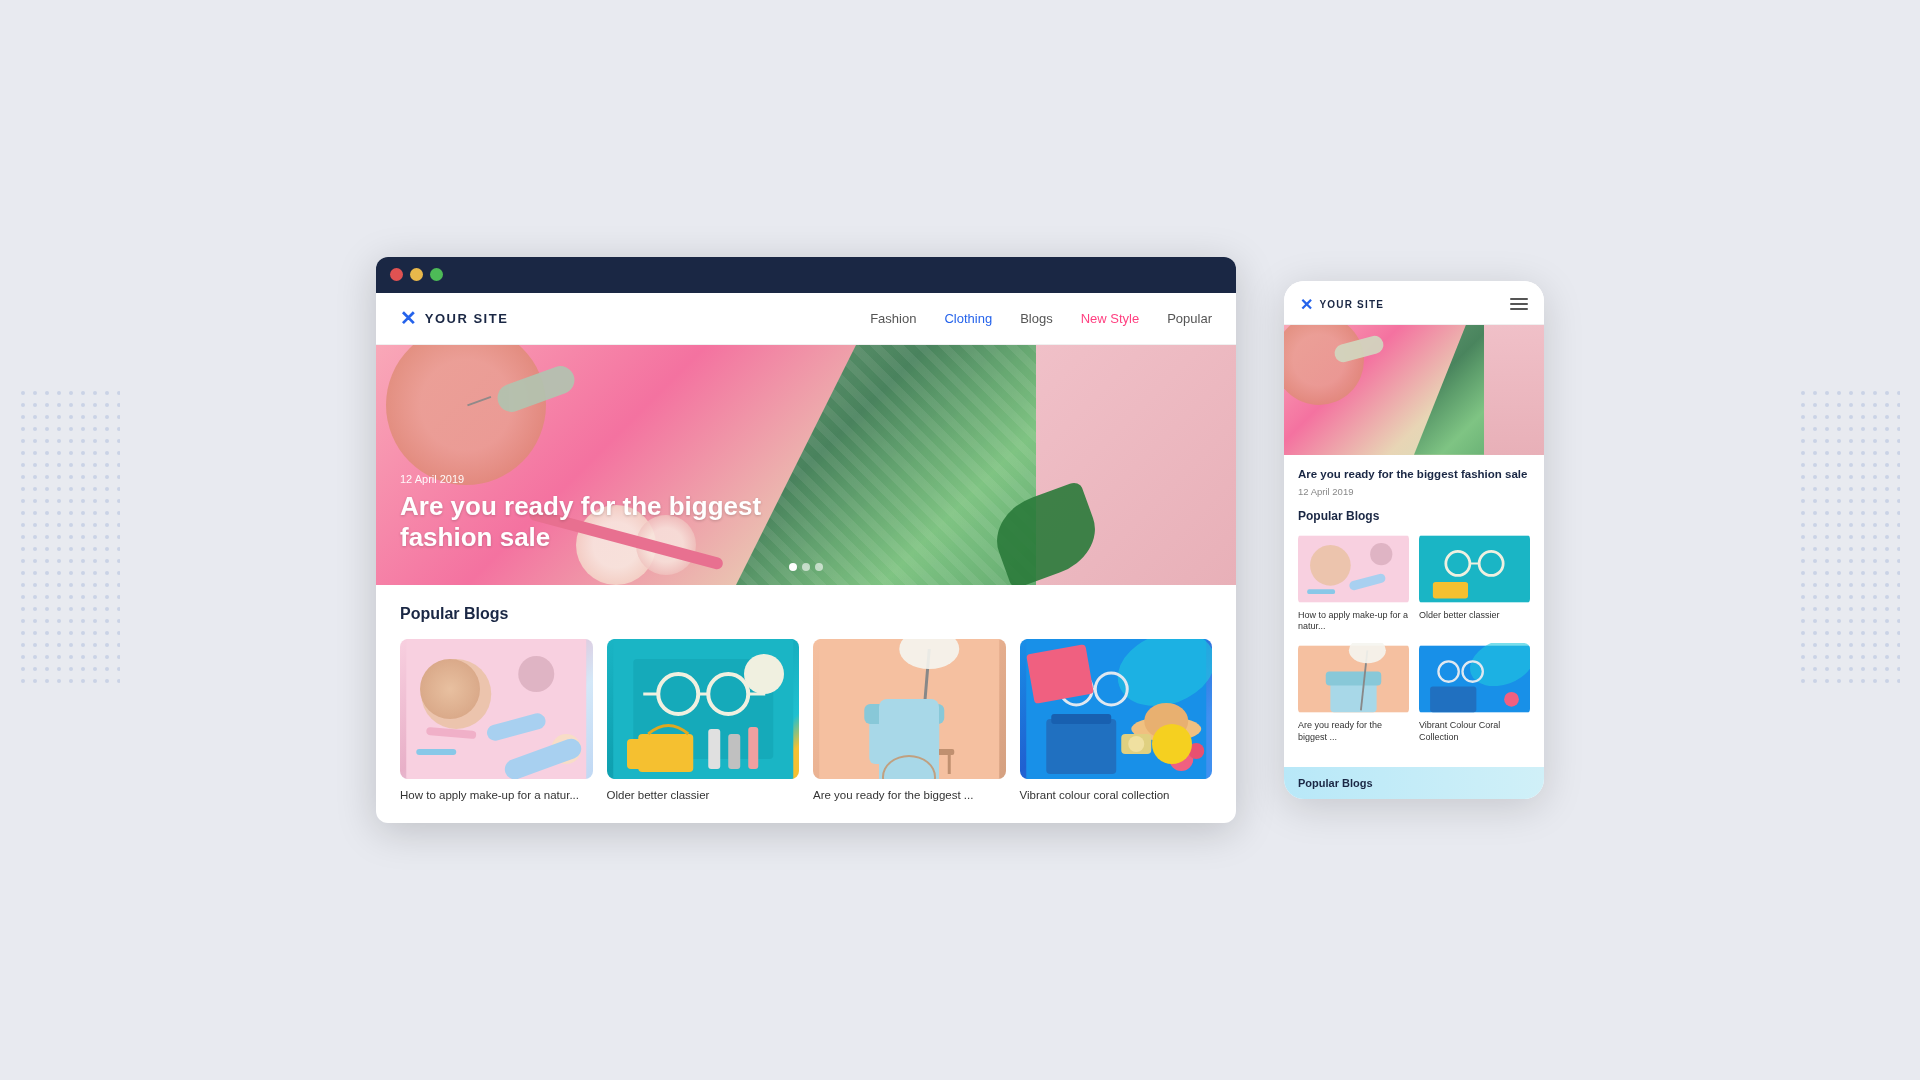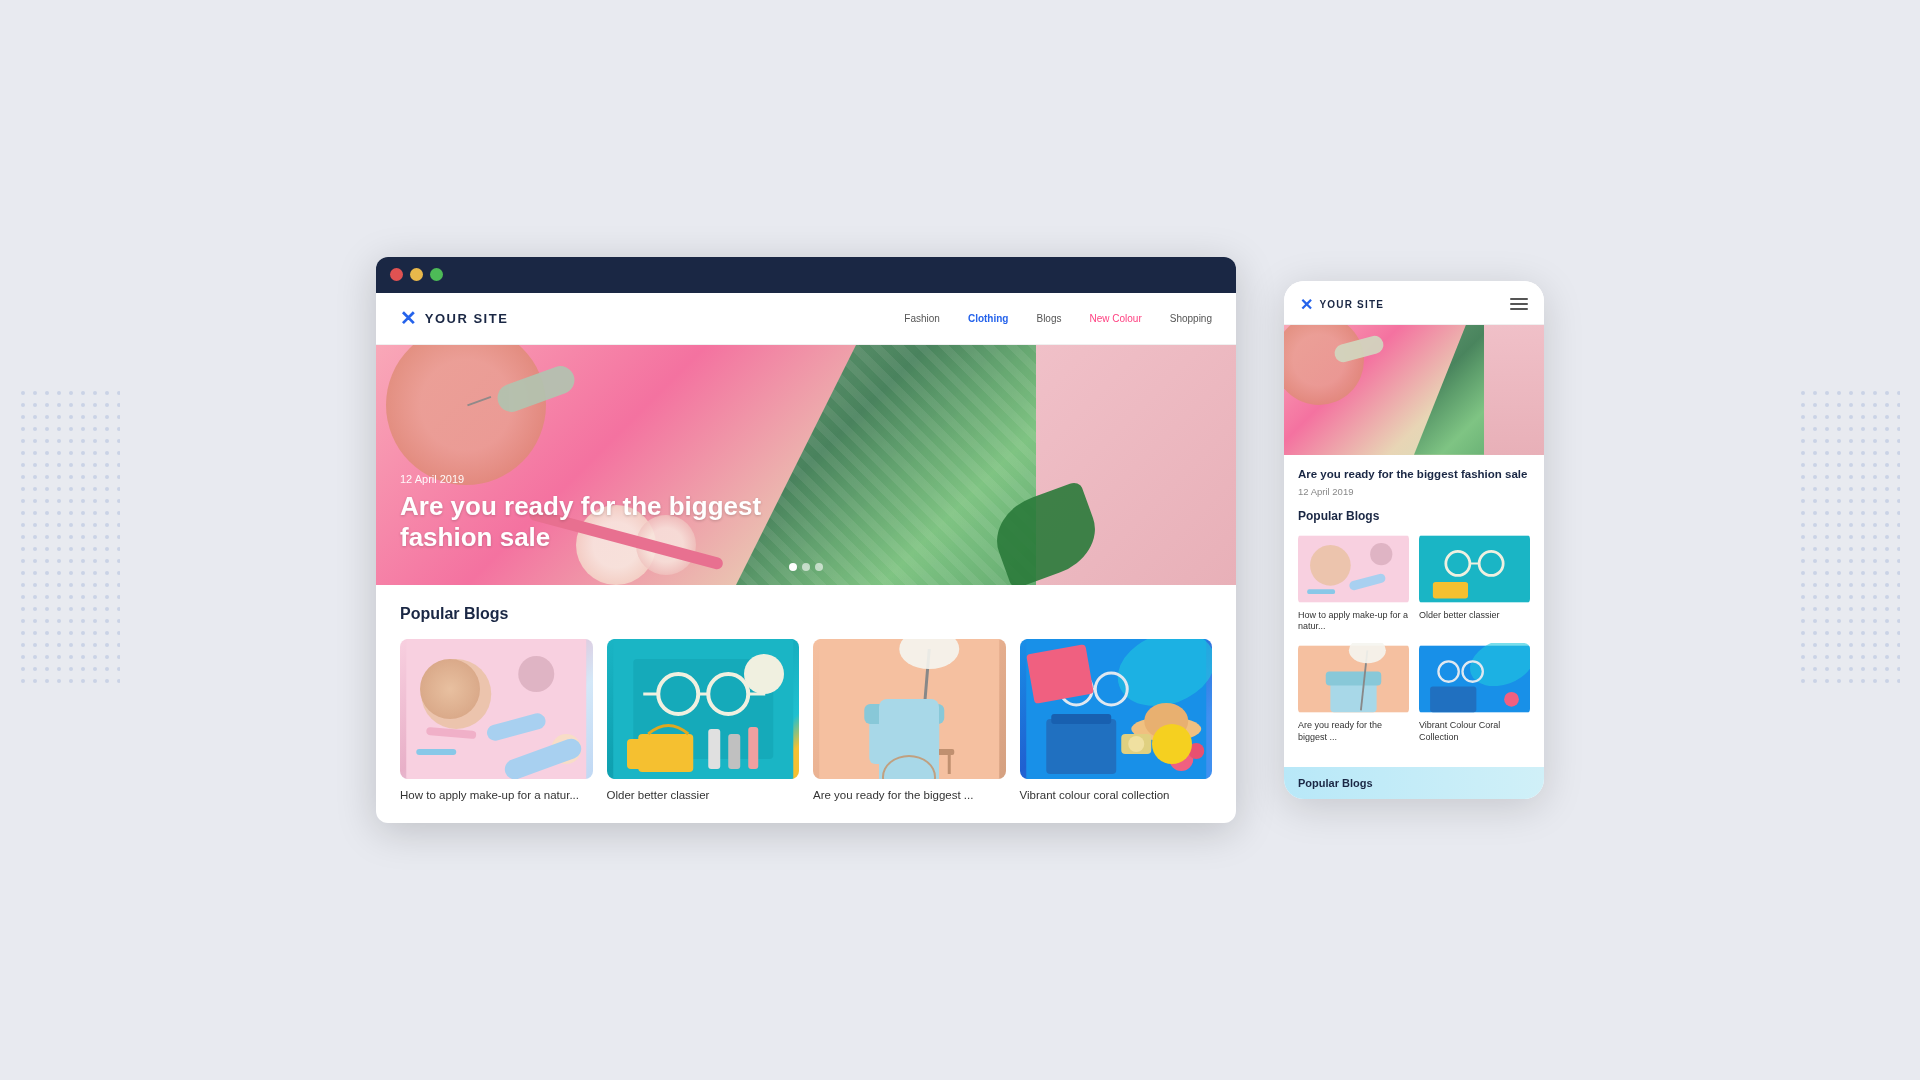--- a/index.html
+++ b/index.html
@@ -65,26 +65,26 @@
       font-weight: 700;
       letter-spacing: 1.5px;
       color: #1a2744;
     }
     .site-nav {
       display: flex;
       gap: 28px;
       align-items: center;
     }
     .nav-item {
-      font-size: 10px;
+      font-size: 13px;
       color: #555;
       cursor: pointer;
       text-decoration: none;
     }
-    .nav-item.active { color: #2563eb; font-weight: 700; }
+    .nav-item.active { color: #2563eb; font-weight: 400; }
     .nav-item.new-trend { color: #ff4081; }
 
     
     .hero-banner {
       position: relative;
       height: 240px;
       background: #f8a4b0;
       overflow: hidden;
     }
     .hero-bg {
@@ -540,22 +540,22 @@
 
     <div class="site-header">
       <div class="site-logo">
         <span class="logo-x">✕</span>
         <span class="site-name">YOUR SITE</span>
       </div>
       <nav class="site-nav">
         <a class="nav-item">Fashion</a>
         <a class="nav-item active">Clothing</a>
         <a class="nav-item">Blogs</a>
-        <a class="nav-item new-trend">New Colour</a>
-        <a class="nav-item">Shopping</a>
+        <a class="nav-item new-trend">New Style</a>
+        <a class="nav-item">Popular</a>
       </nav>
     </div>
 
     <div class="hero-banner">
       <div class="hero-bg">
         <div class="hero-decoration">
           <div class="deco-hat"></div>
           <div class="deco-glasses"></div>
           <div class="deco-tropical"></div>
           <div class="deco-pink-fabric"></div>

